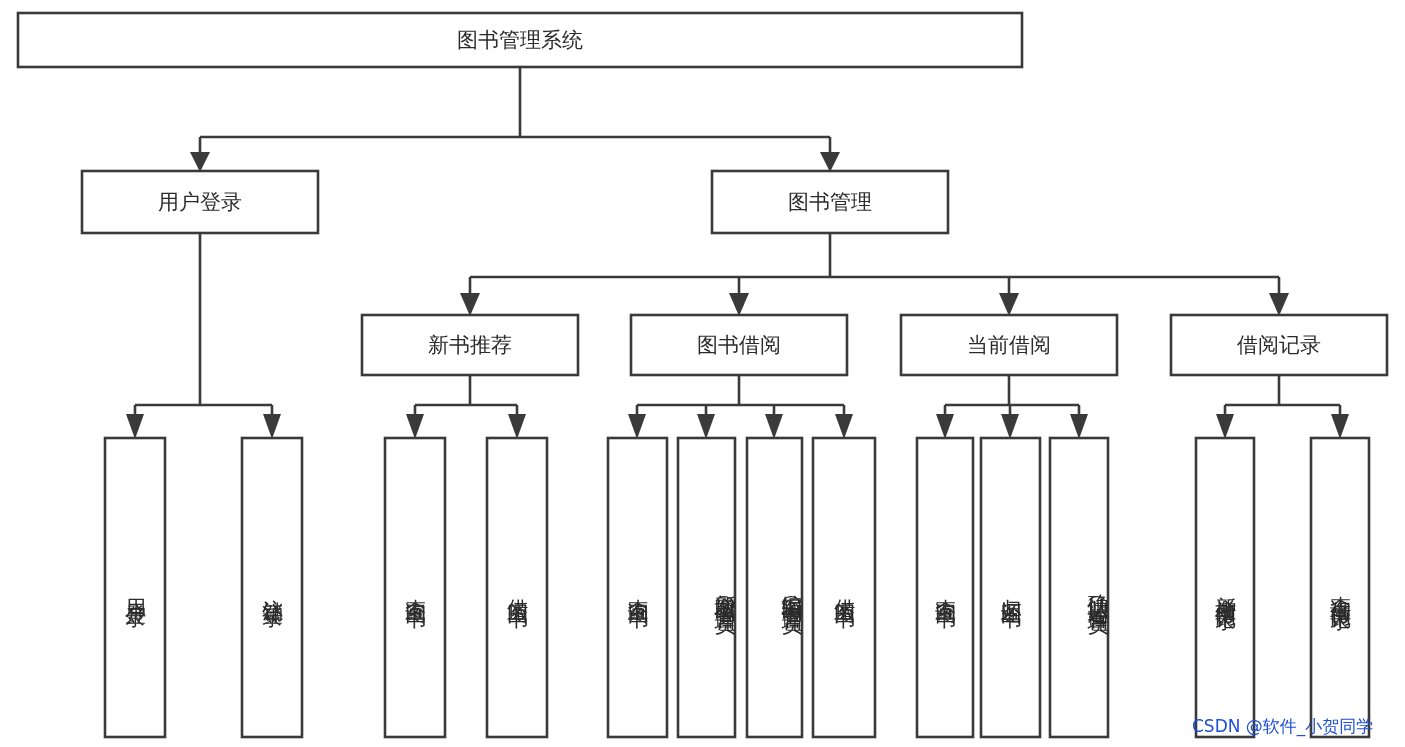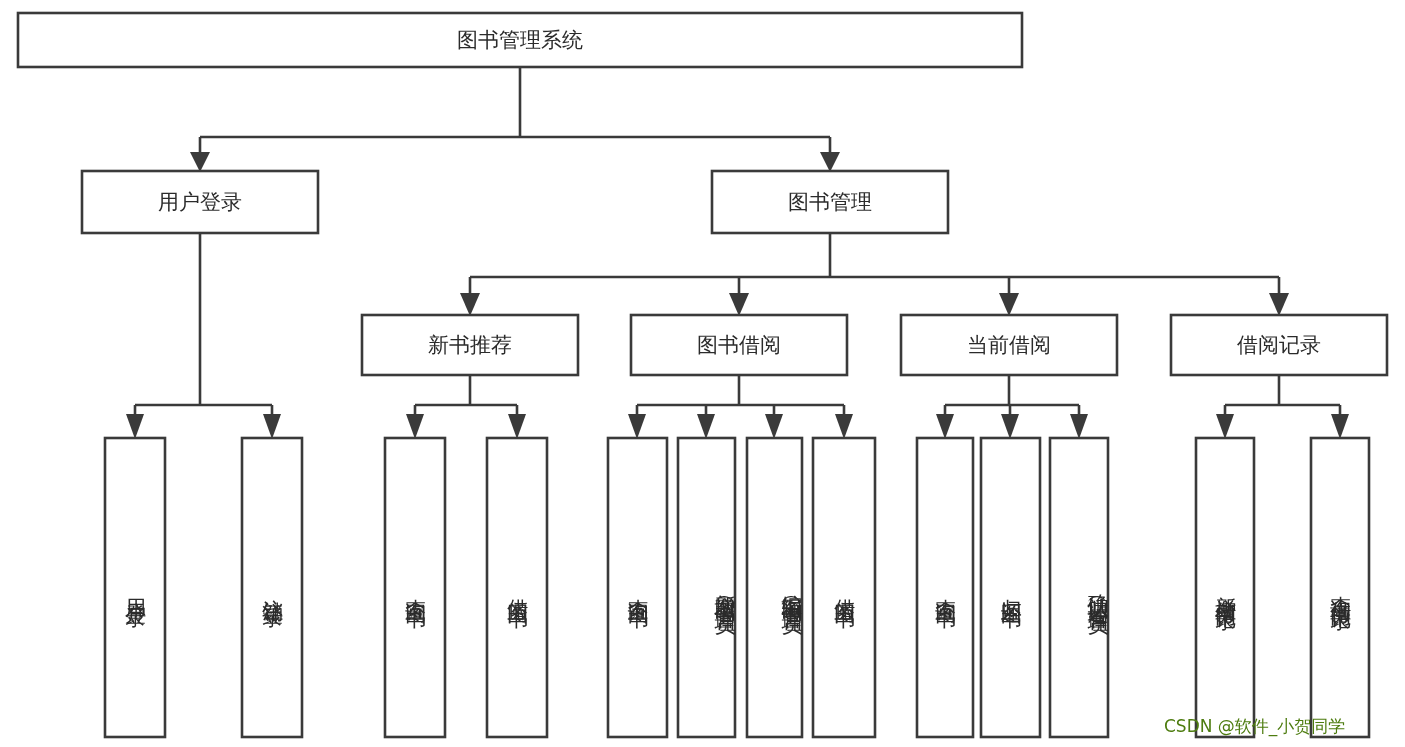--- a/index.html
+++ b/index.html
@@ -61,25 +61,25 @@
     font-size: 21px;
     line-height: 1.02;
     color: #2b2b2b;
     letter-spacing: 3px;
     pointer-events: none;
     text-align: center;
   }
   .vlabel.mid { align-items: center; }
   .watermark {
     position: absolute;
-    left: 1164px;
+    left: 1192px;
     top: 715px;
     font-family: "DejaVu Sans", "Liberation Sans", sans-serif;
     font-size: 17px;
-    color: #4d7c0f;
+    color: #1d4ed8;
     white-space: pre;
     pointer-events: none;
   }
 </style>
 </head>
 <body>
 
 <div id="diagram-root">
 
   <svg class="flow" viewBox="0 0 1405 747" xmlns="http://www.w3.org/2000/svg">

